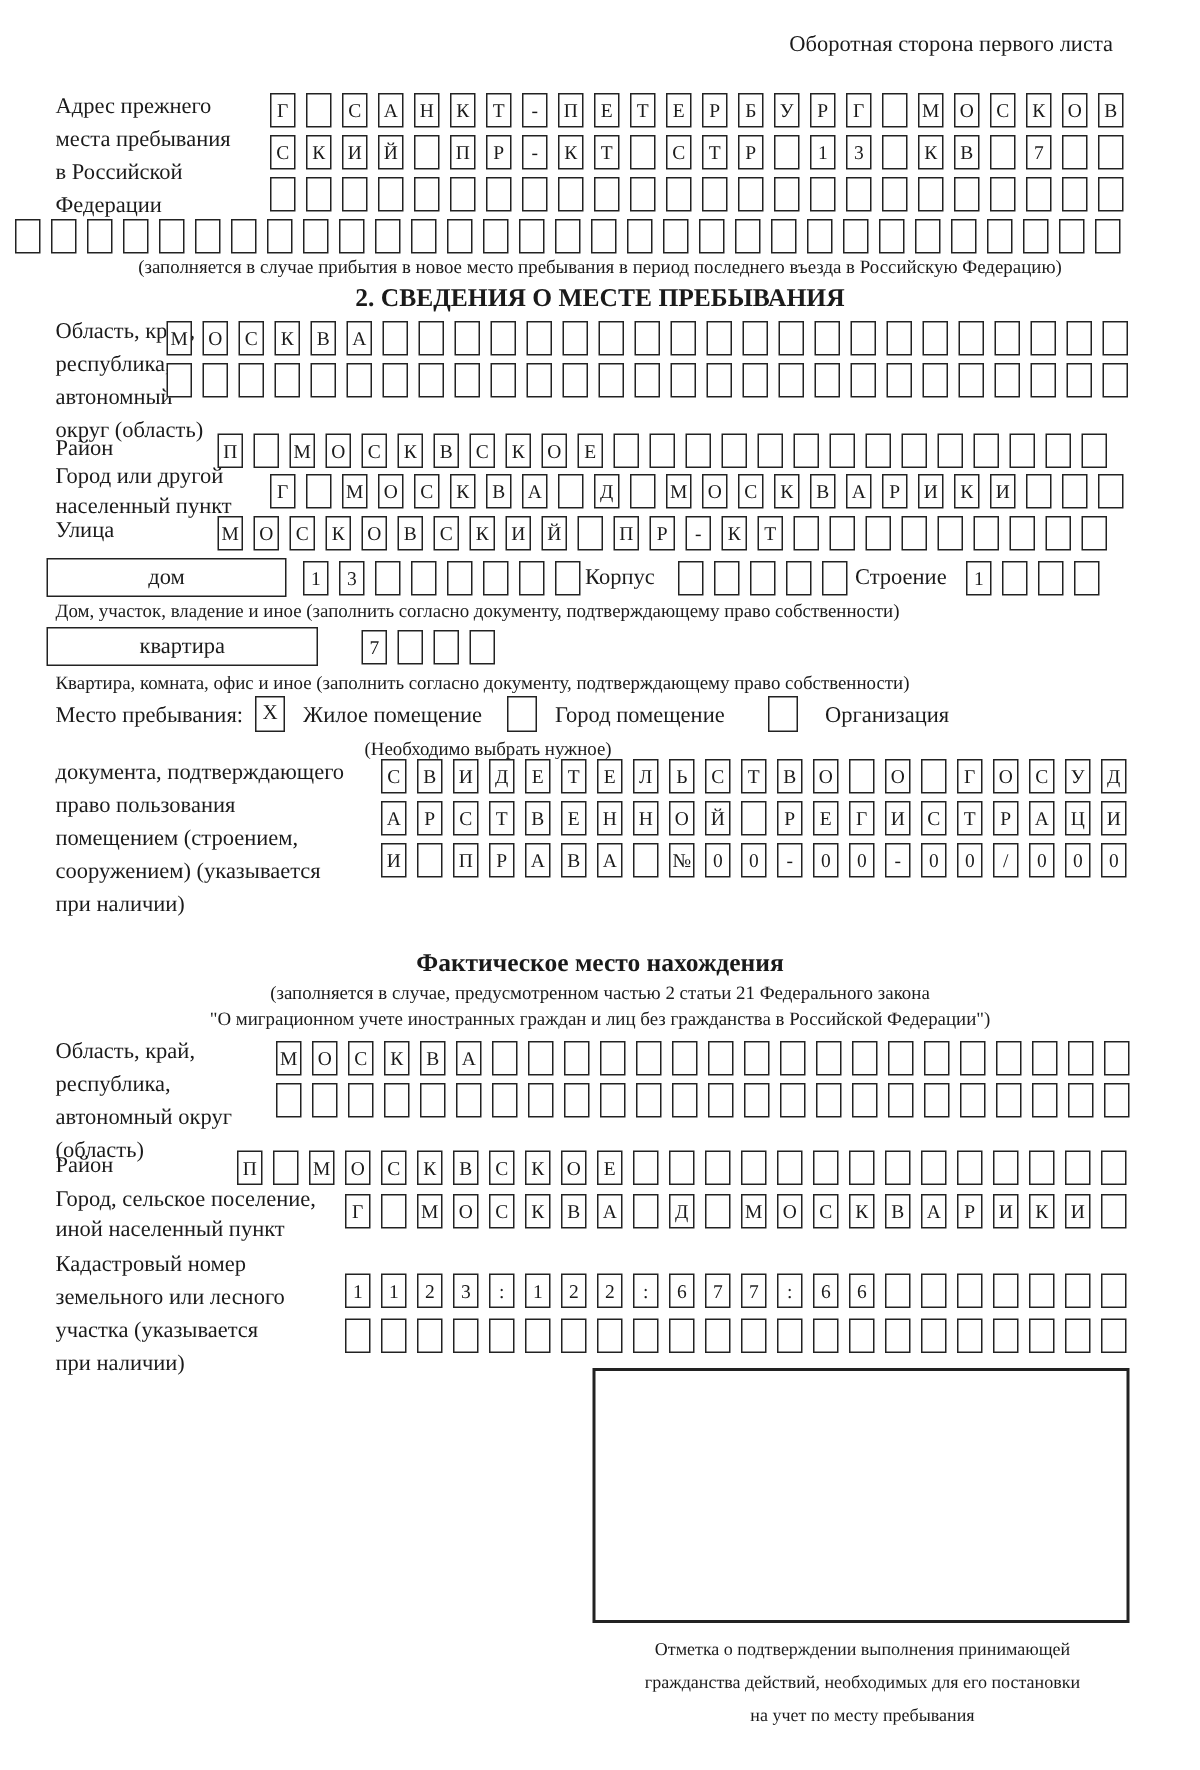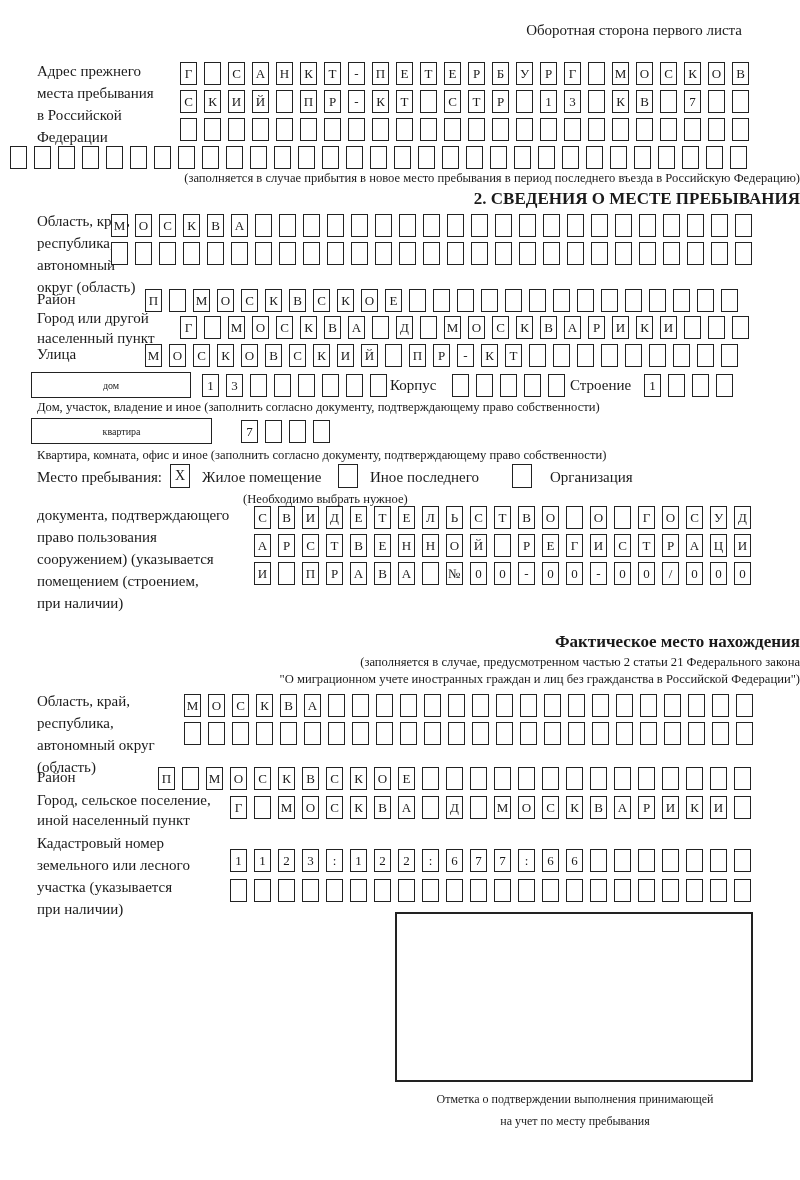--- a/index.html
+++ b/index.html
@@ -8,35 +8,35 @@
     background:#ffffff;
     font-family:"Liberation Serif","DejaVu Serif",serif;
     color:#1a1a1a;
     position:relative;
     overflow:hidden;
   }
   .abs{position:absolute;}
   .lbl{font-size:15px;line-height:22px;white-space:nowrap;}
   .lbl-sm{font-size:15px;line-height:20px;white-space:nowrap;}
   .cap{font-size:12.6px;white-space:nowrap;}
-  .center{width:800px;text-align:right;left:0;}
+  .center{width:800px;text-align:center;left:0;}
   .hdr{font-size:15px;}
   .title{font-size:17px;font-weight:bold;}
   .cellrow{display:flex;gap:7px;}
   .cell{
     box-sizing:border-box;
     width:17px;height:23px;
     border:1.5px solid #222;
     display:flex;align-items:center;justify-content:center;
     font-size:13px;background:#fff;flex:0 0 auto;
   }
   .fieldbox{
     box-sizing:border-box;border:1.5px solid #222;background:#fff;
     display:flex;align-items:center;justify-content:center;
-    font-size:10px;
+    font-size:15px;
   }
   .checkbox{
     box-sizing:border-box;width:20px;height:24px;border:1.5px solid #222;
     display:flex;align-items:center;justify-content:center;font-size:14px;background:#fff;
   }
   .stamp{box-sizing:border-box;border:2px solid #222;background:#fff;}
   .bottomcap{font-size:12px;line-height:22px;text-align:center;}
 </style>
 </head>
 <body>
@@ -352,30 +352,30 @@
     <span class="cell"></span>
     <span class="cell"></span>
     <span class="cell"></span>
   </div>
 <div class="abs cap" style="left:37px;top:448px">Квартира, комната, офис и иное (заполнить согласно документу, подтверждающему право собственности)</div>
 
 <div class="abs lbl" style="left:37px;top:466px">Место пребывания:</div>
 <div class="abs checkbox" style="left:170px;top:464px">X</div>
 <div class="abs lbl" style="left:202px;top:466px">Жилое помещение</div>
 <div class="abs checkbox" style="left:338px;top:464px"></div>
-<div class="abs lbl" style="left:370px;top:466px">Иное последнего</div>
+<div class="abs lbl" style="left:370px;top:466px">Город помещение</div>
 <div class="abs checkbox" style="left:512px;top:464px"></div>
 <div class="abs lbl" style="left:550px;top:466px">Организация</div>
 <div class="abs cap" style="left:243px;top:492px">(Необходимо выбрать нужное)</div>
 
 <div class="abs lbl" style="left:37px;top:504px">
   <div>документа, подтверждающего</div>
   <div>право пользования</div>
+  <div>помещением (строением,</div>
   <div>сооружением) (указывается</div>
-  <div>помещением (строением,</div>
   <div>при наличии)</div>
 </div>
 <div class="abs cellrow" style="left:254px;top:506px">
     <span class="cell">С</span>
     <span class="cell">В</span>
     <span class="cell">И</span>
     <span class="cell">Д</span>
     <span class="cell">Е</span>
     <span class="cell">Т</span>
     <span class="cell">Е</span>
@@ -613,14 +613,15 @@
     <span class="cell"></span>
     <span class="cell"></span>
     <span class="cell"></span>
     <span class="cell"></span>
     <span class="cell"></span>
   </div>
 
 <div class="abs stamp" style="left:395px;top:912px;width:358px;height:170px"></div>
 <div class="abs bottomcap" style="left:380px;top:1088px;width:390px">
   <div>Отметка о подтверждении выполнения принимающей</div>
+  <div>гражданства действий, необходимых для его постановки</div>
   <div>на учет по месту пребывания</div>
 </div>
 
 </body></html>

